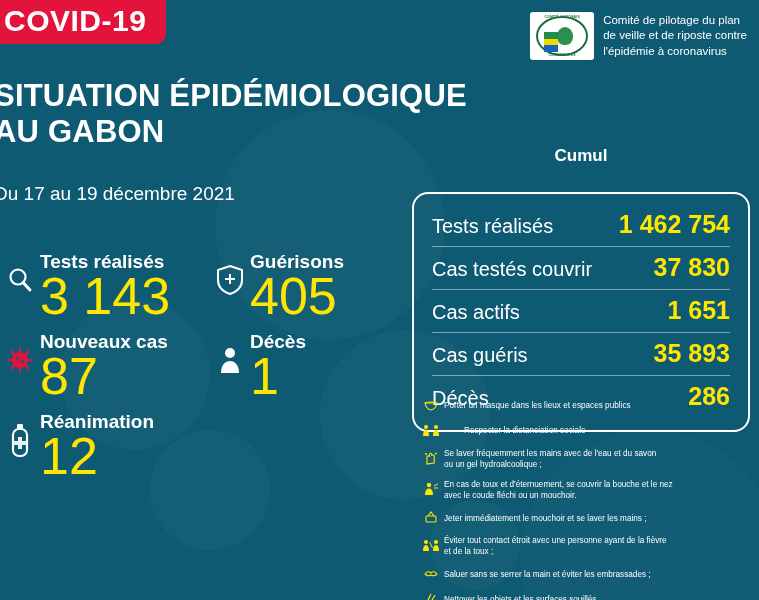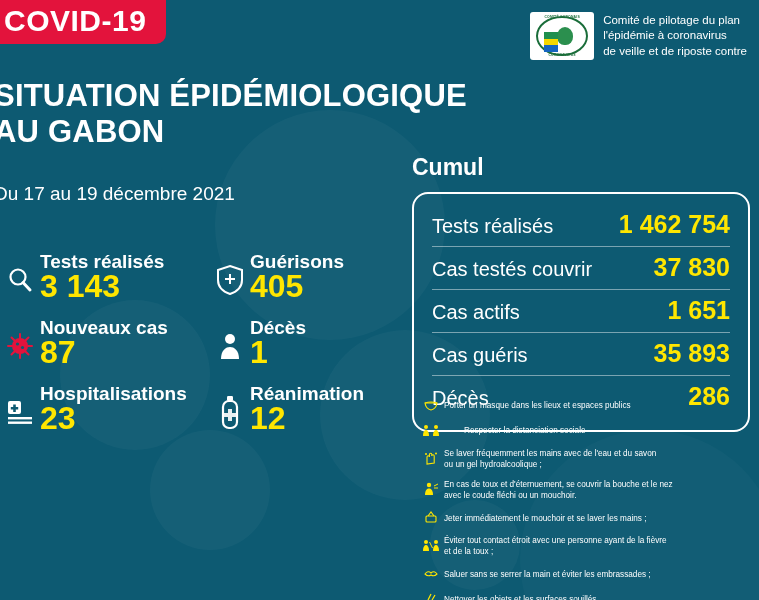--- a/index.html
+++ b/index.html
@@ -71,29 +71,29 @@
   
   .left-stats { position: absolute; left: 0; top: 252px; width: 400px; }
   .stat-row { display: flex; margin-bottom: 10px; }
   .stat-cell { display: flex; align-items: flex-start; }
   .stat-cell .ico {
     width: 40px; min-width: 40px; height: 56px; display: flex;
     align-items: center; justify-content: center; color: #fff;
   }
   .stat-cell .txt { display: flex; flex-direction: column; }
   .stat-label { color: #fff; font-size: 19px; font-weight: bold; line-height: 1.05; }
-  .stat-value { color: #ffe600; font-size: 32px; font-weight: bold; line-height: 1.0; margin-top: -2px; }
+  .stat-value { color: #ffe600; font-size: 52px; font-weight: normal; line-height: 1.0; margin-top: -2px; }
 
   .col-a { width: 210px; }
   .col-b { width: 190px; }
 
   
   .cumul-title {
-    position: absolute; left: 412px; top: 154px; width: 338px;
-    color: #fff; font-size: 23px; font-weight: bold;
+    position: absolute; left: 412px; top: 146px; width: 338px;
+    text-align: center; color: #fff; font-size: 17px; font-weight: bold;
   }
   .cumul-box {
     position: absolute; left: 412px; top: 192px; width: 338px;
     border: 2px solid #fff; border-radius: 16px; padding: 10px 18px 12px 18px;
   }
   .cumul-row {
     display: flex; justify-content: space-between; align-items: baseline;
     padding: 6px 0 7px 0;
     border-bottom: 1px solid rgba(255,255,255,0.45);
   }
@@ -128,22 +128,22 @@
   <div class="logo-emblem">
     <div class="top-txt">COMITÉ GABONAIS</div>
     <div class="ring">
       <div class="flag"></div>
       <div class="person"></div>
     </div>
     <div class="bot-txt">CORONAVIRUS</div>
   </div>
   <div class="logo-text">
     <div>Comité de pilotage du plan</div>
+    <div>de veille et de riposte contre</div>
     <div>l'épidémie à coronavirus</div>
-    <div>de veille et de riposte contre</div>
   </div>
 </div>
 
 <div class="main-title">
   <div>SITUATION ÉPIDÉMIOLOGIQUE</div>
   <div>AU GABON</div>
 </div>
 <div class="date-range">Du 17 au 19 décembre 2021</div>
 
 <div class="left-stats">
@@ -207,34 +207,20 @@
           </svg>
       </div>
       <div class="txt">
         <div class="stat-label">Décès</div>
         <div class="stat-value">1</div>
       </div>
     </div>
   </div>
 
   <div class="stat-row">
-    <div class="stat-cell col-a">
-      <div class="ico">
-        <svg width="30" height="30" viewBox="0 0 30 30">
-            <rect x="3" y="4" width="13" height="13" rx="2" fill="#fff"></rect>
-            <path d="M8.2 7.5h2.6v2.4h2.4v2.6h-2.4v2.4H8.2v-2.4H5.8V9.9h2.4z" fill="#0d5a72"></path>
-            <rect x="3" y="20" width="24" height="2.4" fill="#fff"></rect>
-            <rect x="3" y="24.5" width="24" height="2.4" fill="#fff"></rect>
-          </svg>
-      </div>
-      <div class="txt">
-        <div class="stat-label">Hospitalisations</div>
-        <div class="stat-value">23</div>
-      </div>
-    </div>
     <div class="stat-cell col-b">
       <div class="ico">
         <svg width="24" height="36" viewBox="0 0 24 36">
             <rect x="9" y="2" width="6" height="5" rx="1.2" fill="#fff"></rect>
             <rect x="5" y="7" width="14" height="27" rx="6" fill="none" stroke="#fff" stroke-width="2.2"></rect>
             <path d="M10 15h4v4h4v4h-4v4h-4v-4H6v-4h4z" fill="#fff" opacity="0.9"></path>
           </svg>
       </div>
       <div class="txt">
         <div class="stat-label">Réanimation</div>

